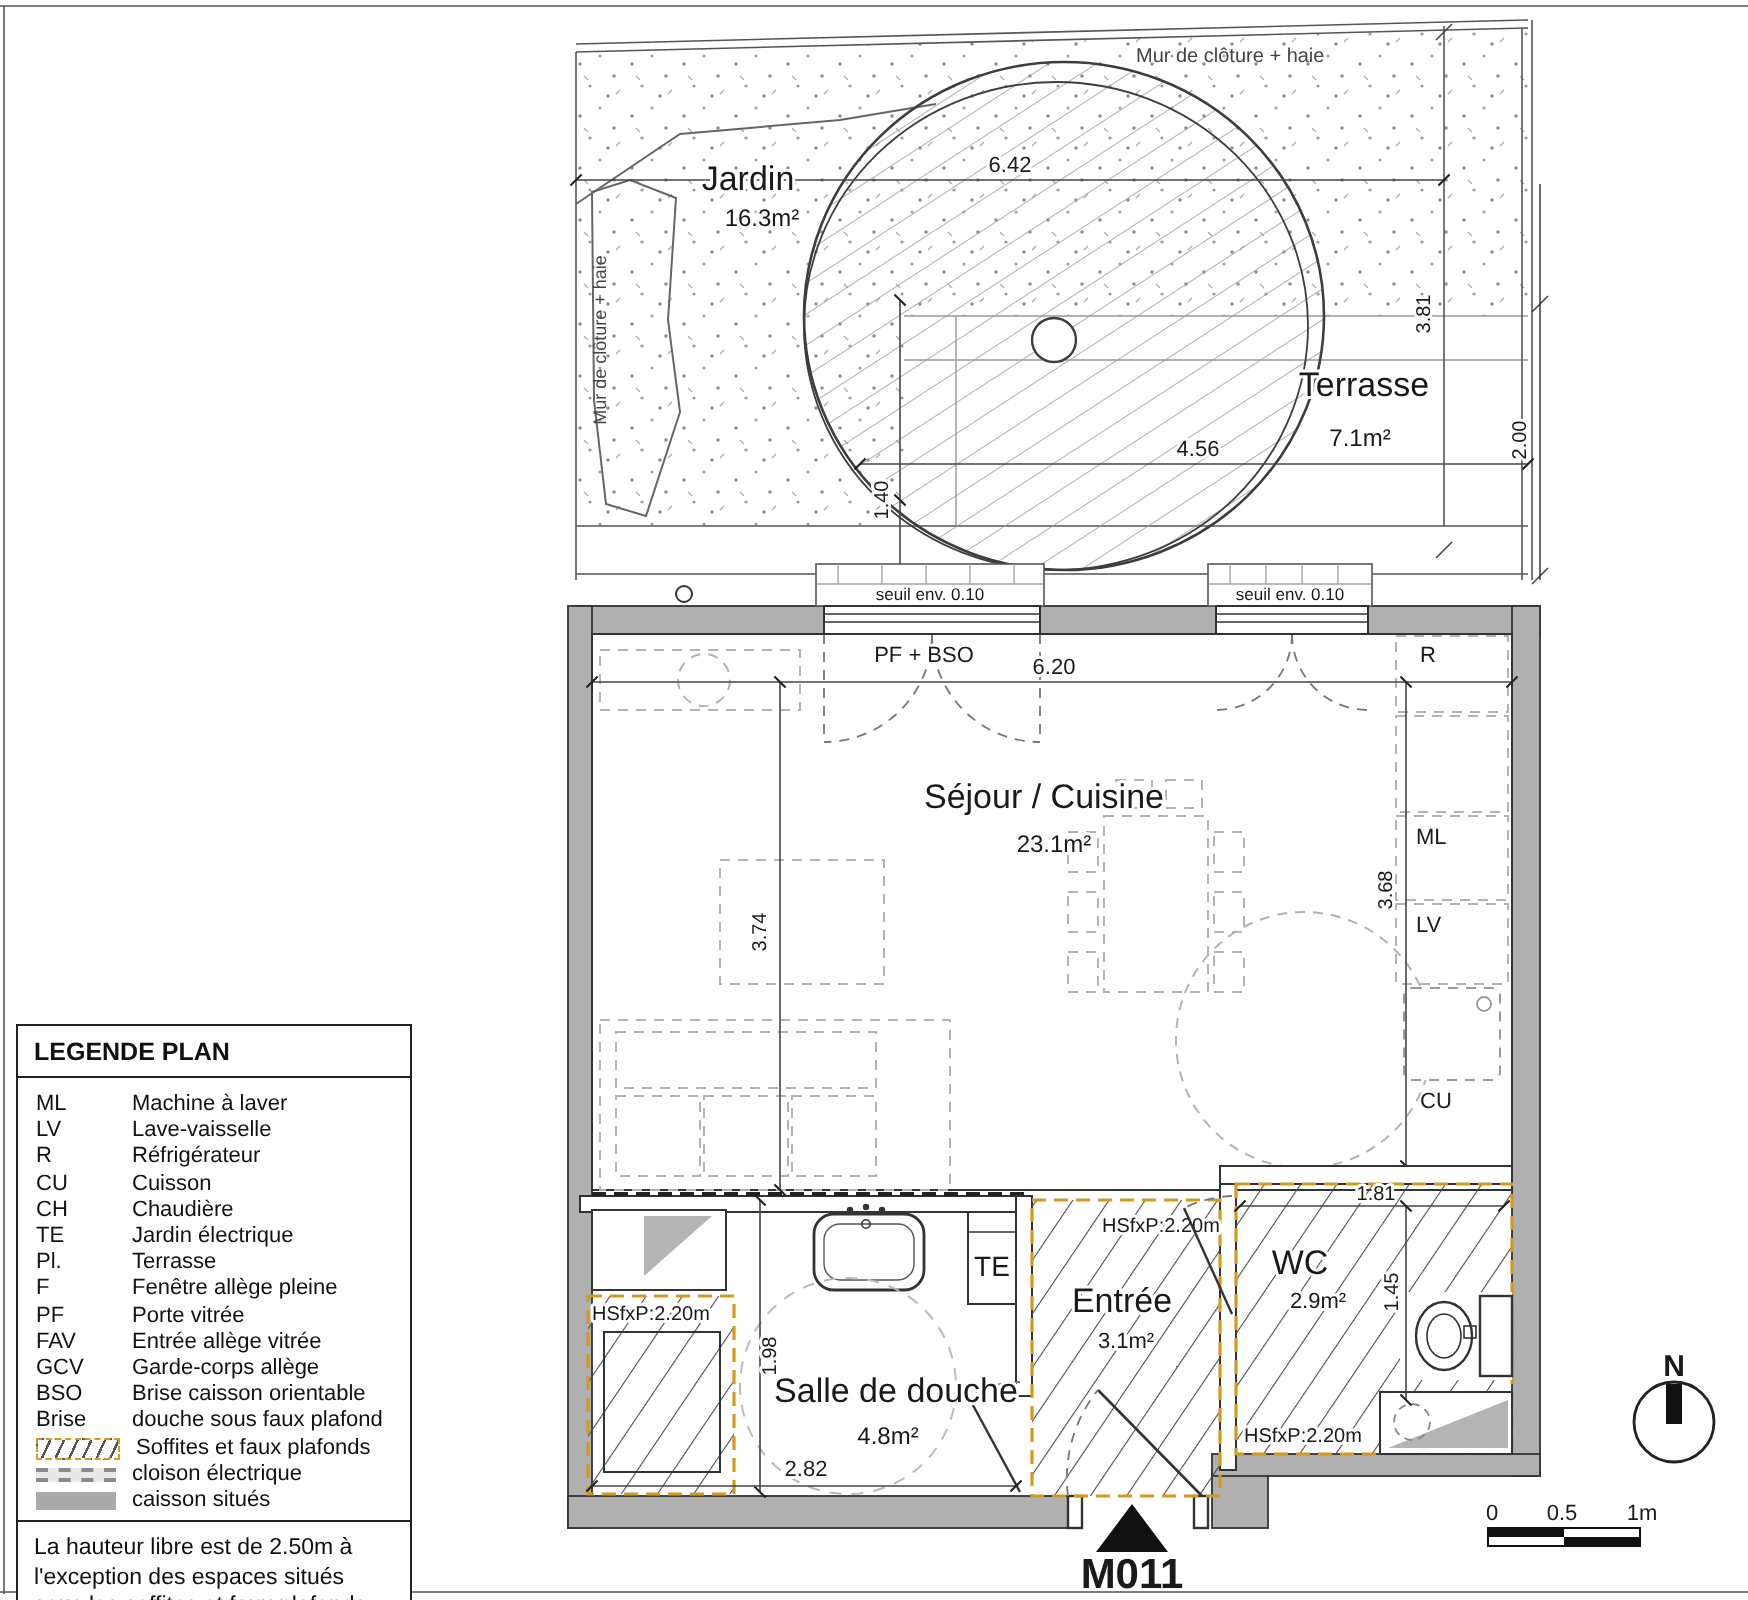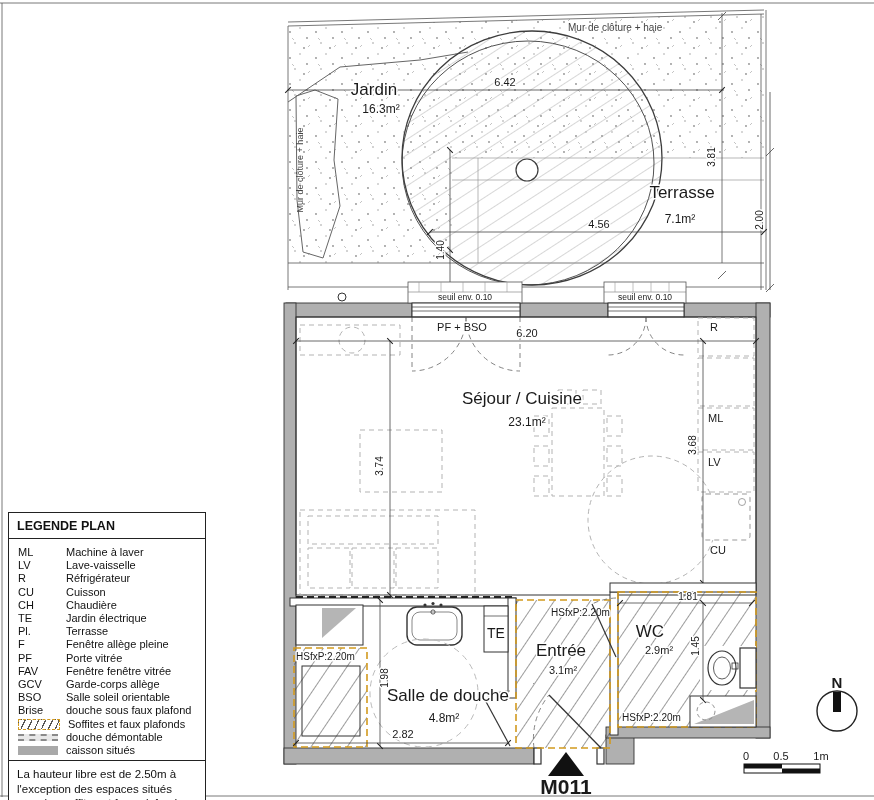--- a/index.html
+++ b/index.html
@@ -367,41 +367,41 @@
     <div class="row">
           <span class="abbr">F</span>
           <span class="lab">Fenêtre allège pleine</span>
         </div>
     <div class="row">
           <span class="abbr">PF</span>
           <span class="lab">Porte vitrée</span>
         </div>
     <div class="row">
           <span class="abbr">FAV</span>
-          <span class="lab">Fenêtre fenêtre vitrée</span>
+          <span class="lab">Entrée allège vitrée</span>
         </div>
     <div class="row">
           <span class="abbr">GCV</span>
           <span class="lab">Garde-corps allège</span>
         </div>
     <div class="row">
           <span class="abbr">BSO</span>
-          <span class="lab">Salle soleil orientable</span>
+          <span class="lab">Brise caisson orientable</span>
         </div>
     <div class="row">
           <span class="abbr">Brise</span>
           <span class="lab">douche sous faux plafond</span>
         </div>
     <div class="row">
           <span class="ic ic-soff"></span>
           <span class="lab">Soffites et faux plafonds</span>
         </div>
     <div class="row">
           <span class="ic ic-cloison"></span>
-          <span class="lab">douche démontable</span>
+          <span class="lab">cloison électrique</span>
         </div>
     <div class="row">
           <span class="ic ic-caisson"></span>
           <span class="lab">caisson situés</span>
         </div>
   </div>
   <div id="note">La hauteur libre est de 2.50m à l'exception des espaces situés sous les soffites et faux plafonds.</div>
 </div>
 </div>
 

